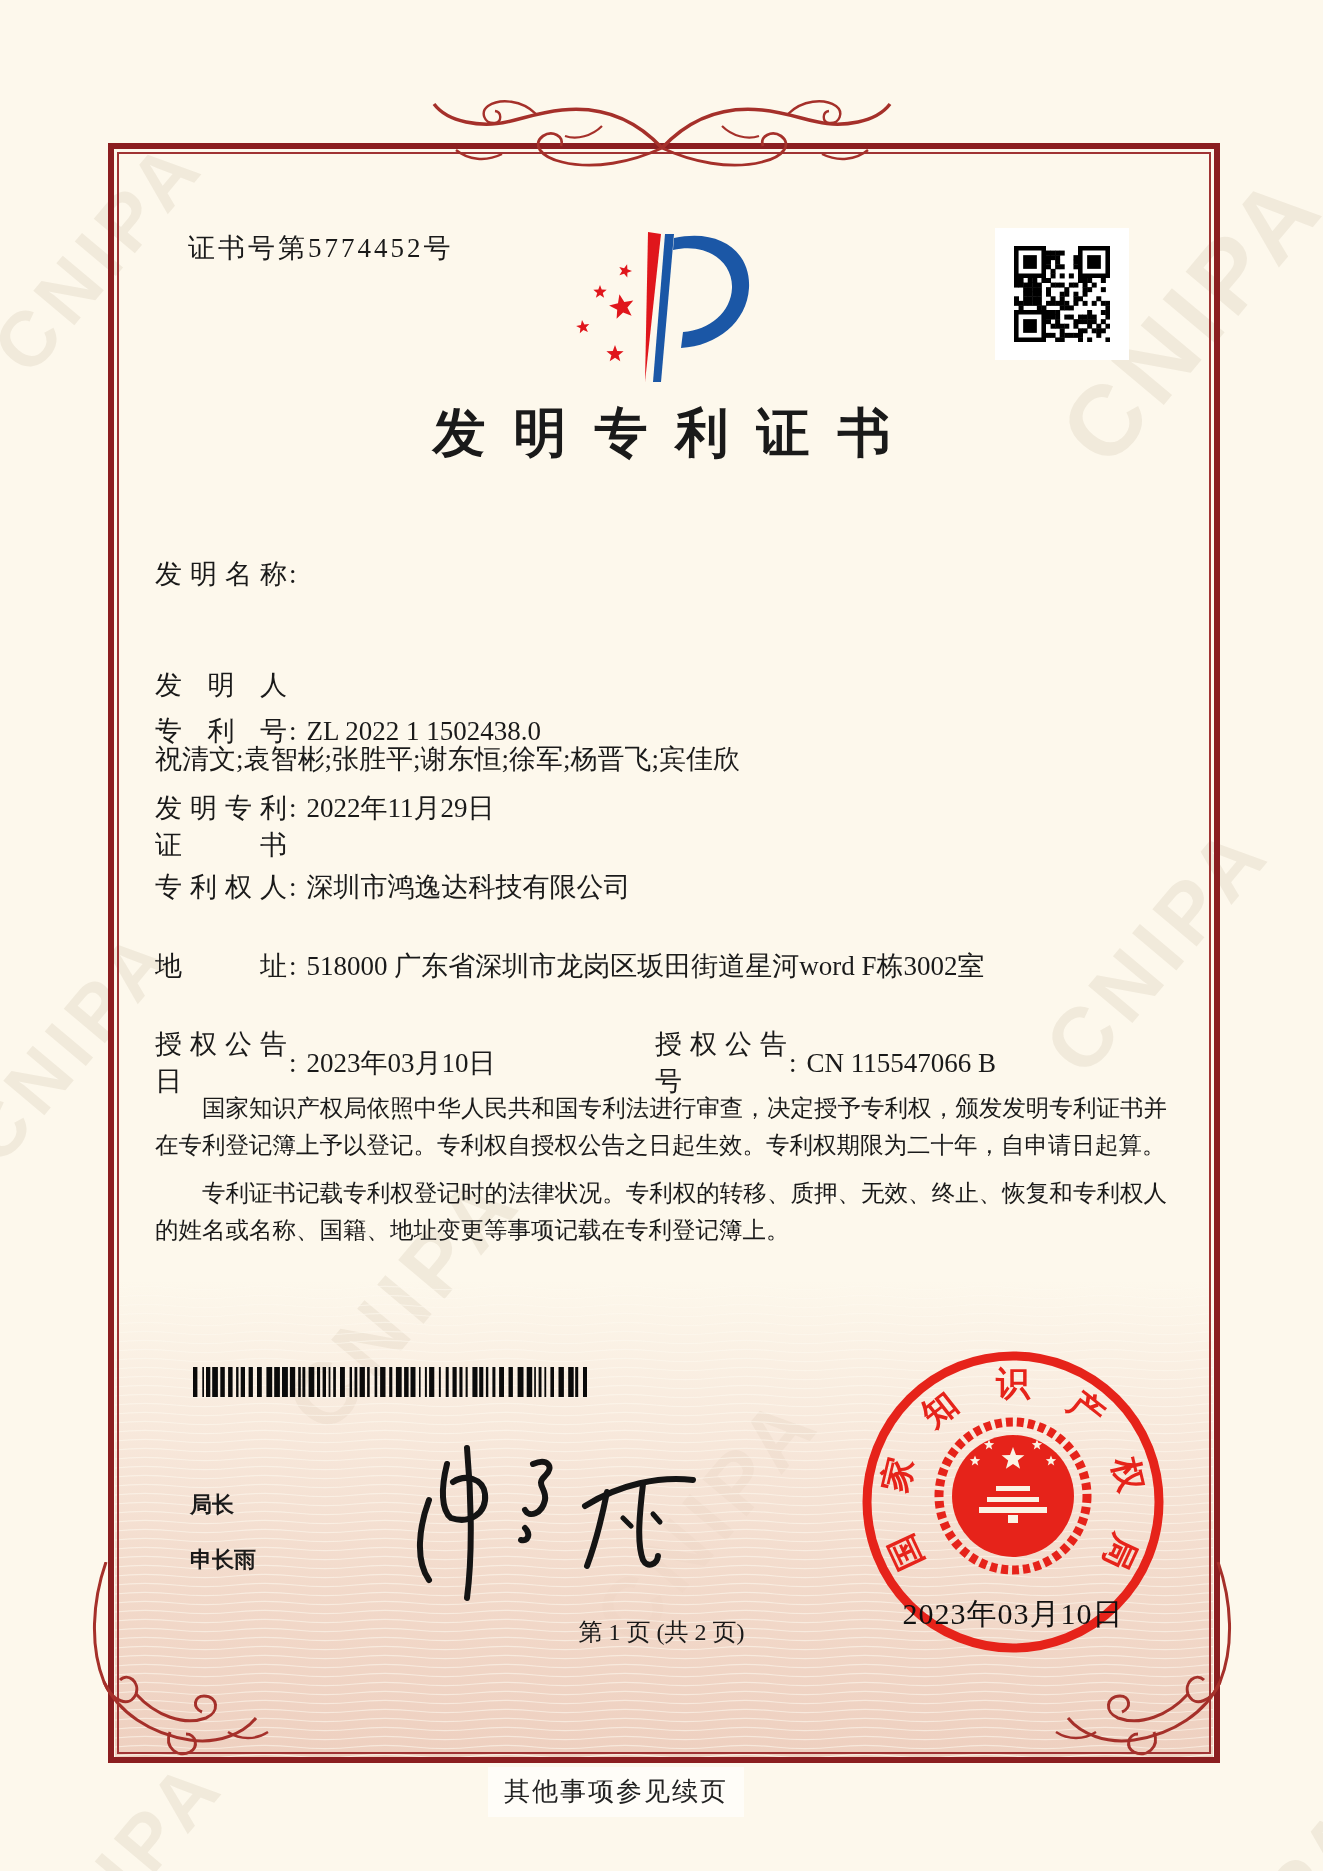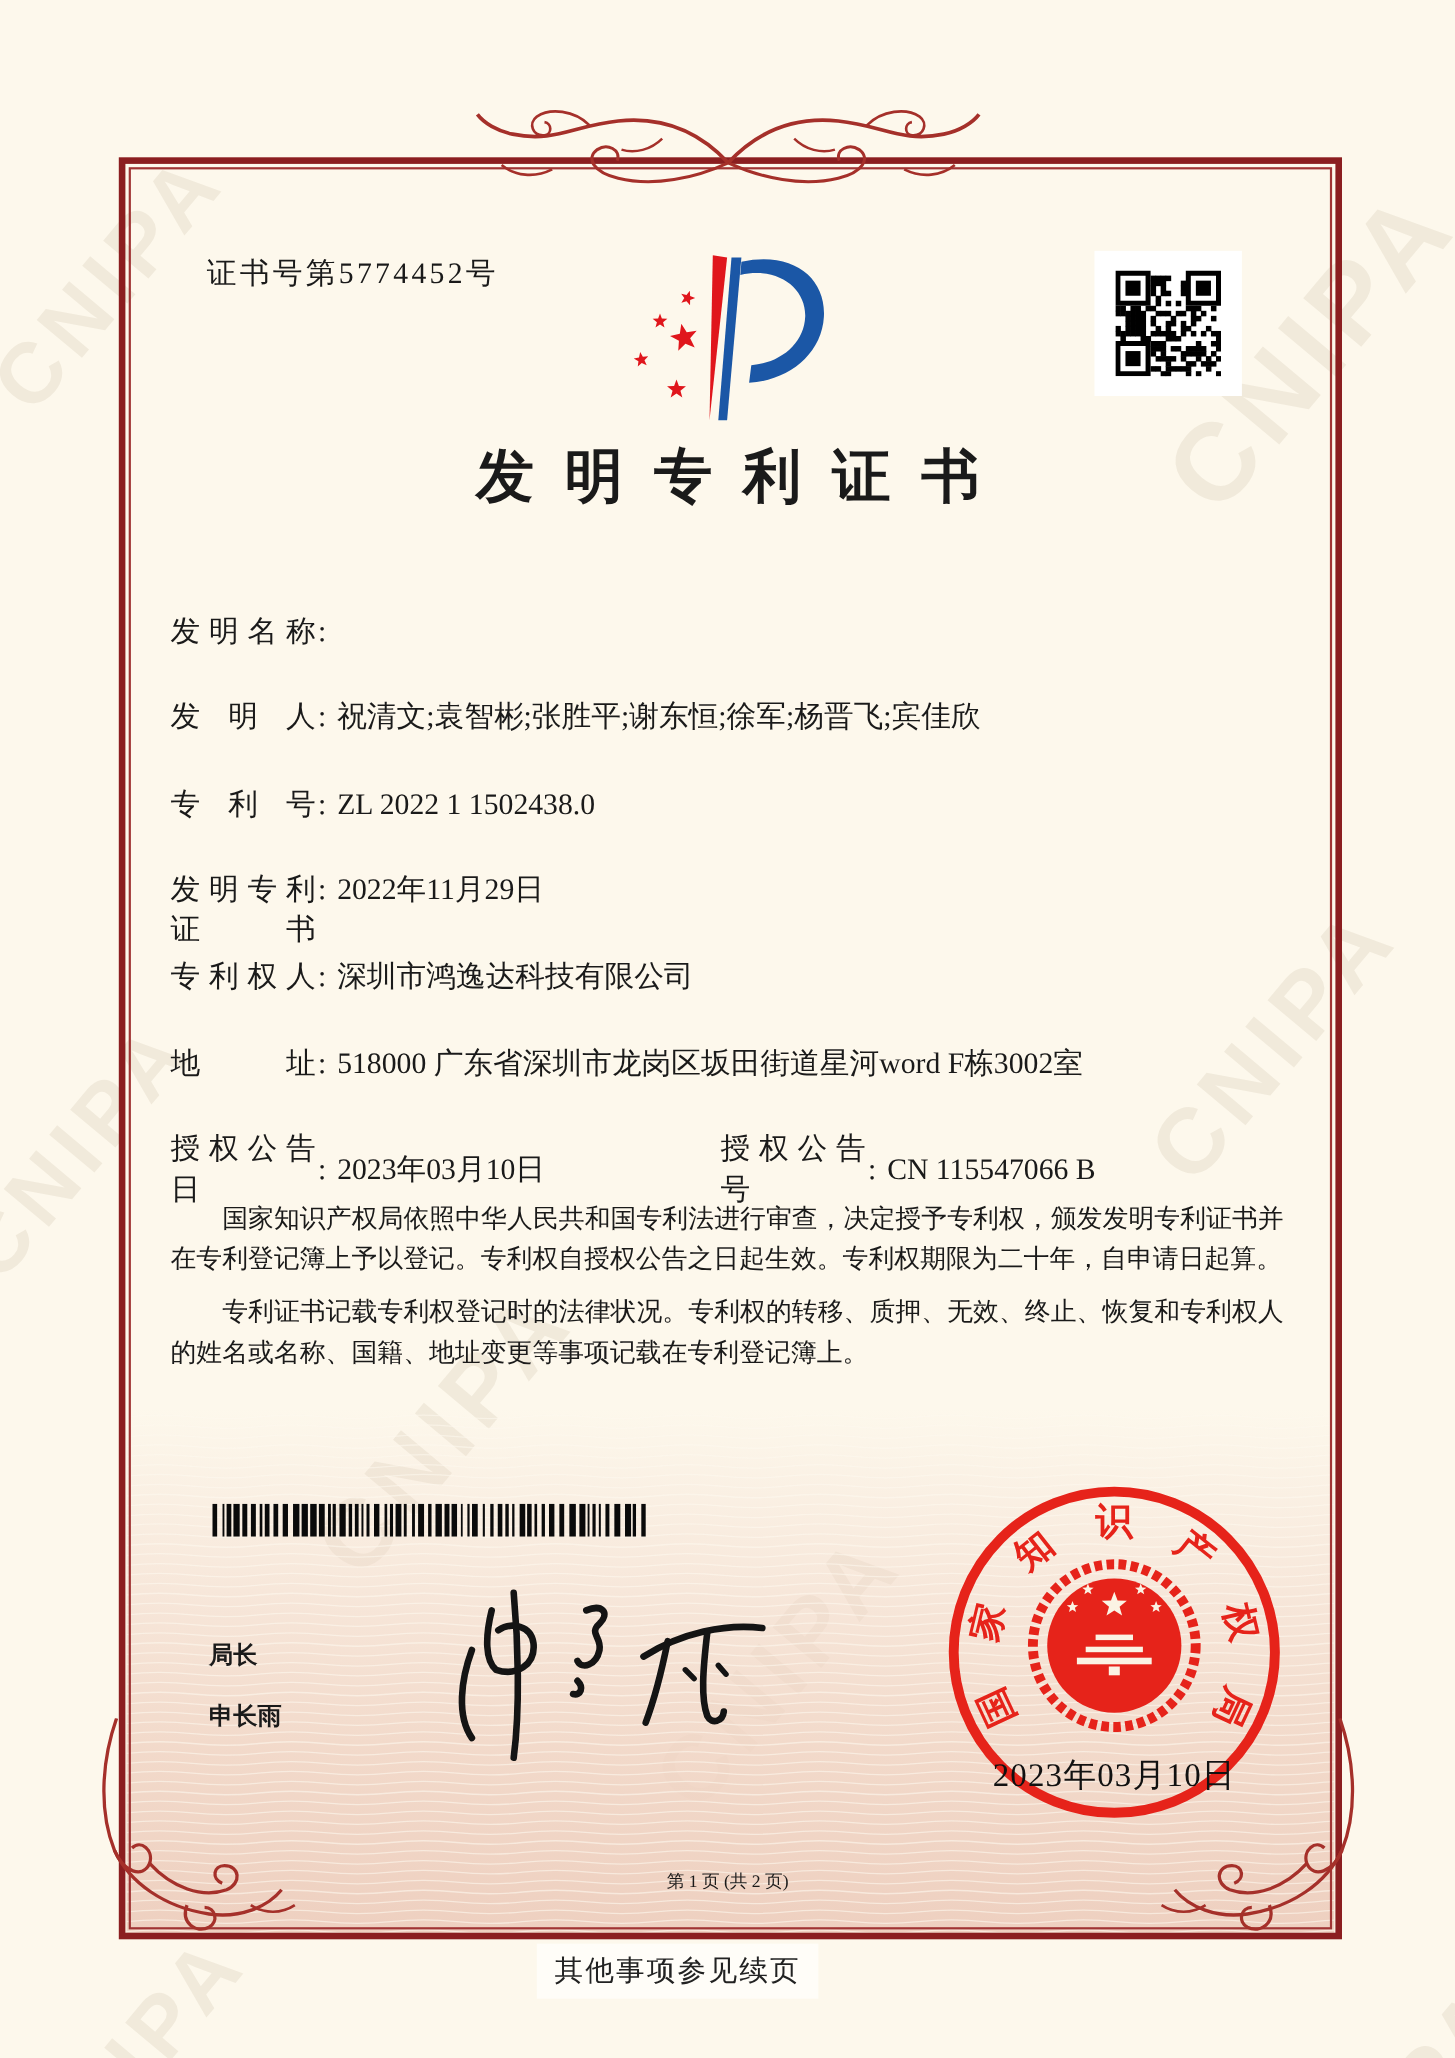--- a/index.html
+++ b/index.html
@@ -46,21 +46,21 @@
             font-weight:bold;font-size:22px;line-height:55px;z-index:4;}
   .signature{position:absolute;left:395px;top:1422px;z-index:4;}
   
   .seal{position:absolute;left:858px;top:1347px;width:310px;height:310px;z-index:5;}
   .seal svg{position:absolute;left:0;top:0;}
   .seal-char{position:absolute;left:50%;top:50%;font-size:34px;font-weight:bold;color:#e6231a;
              white-space:nowrap;}
   .seal-date{position:absolute;left:863px;top:1594px;width:300px;text-align:center;font-size:30px;
              color:#111;letter-spacing:1px;z-index:6;}
   
-  .page-info{position:absolute;left:0;top:1700px;width:1323px;text-align:center;font-size:16px;z-index:4;}
+  .page-info{position:absolute;left:0;top:1616px;width:1323px;text-align:center;font-size:24px;z-index:4;}
   .note-box{position:absolute;left:488px;top:1767px;width:256px;height:50px;background:#fffdf8;
             text-align:center;line-height:50px;font-size:26px;letter-spacing:2px;color:#222;z-index:4;}
 </style>
 </head>
 <body>
 
 <div class="page">
 
   <div id="wmLayer">
       <div class="wm" style="left: -40px; top: 210px; font-size: 78px;">CNIPA</div>
@@ -337,21 +337,21 @@
         <rect x="9.142857142857142" y="73.14285714285714" width="13.714285714285714" height="13.714285714285714" fill="#000"></rect>
       </svg>
   </div>
 
   <div class="title">发明专利证书</div>
 
   <div class="row" style="top:556px;">
     <span class="flabel">发明名称</span>
     <span class="colon">:</span>
   </div>
-  <div class="row" style="top:633px;">
+  <div class="row" style="top:667px;flex-direction:column;">
     <span class="flabel">发明人</span>
     <span class="colon">:</span>
     <span class="fvalue">祝清文;袁智彬;张胜平;谢东恒;徐军;杨晋飞;宾佳欣</span>
   </div>
   <div class="row" style="top:713px;">
     <span class="flabel">专利号</span>
     <span class="colon">:</span>
     <span class="fvalue">ZL 2022 1 1502438.0</span>
   </div>
   <div class="row" style="top:790px;">

